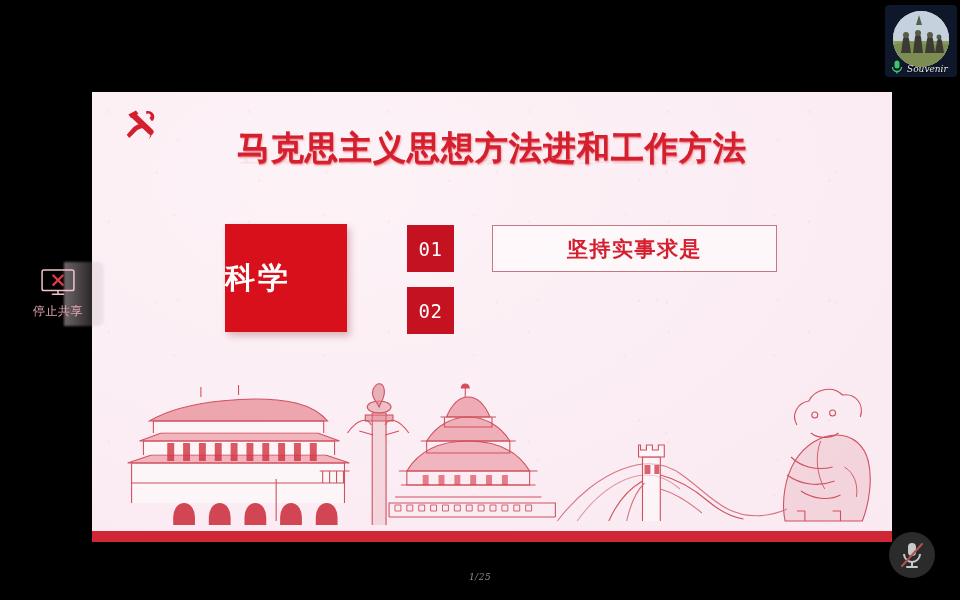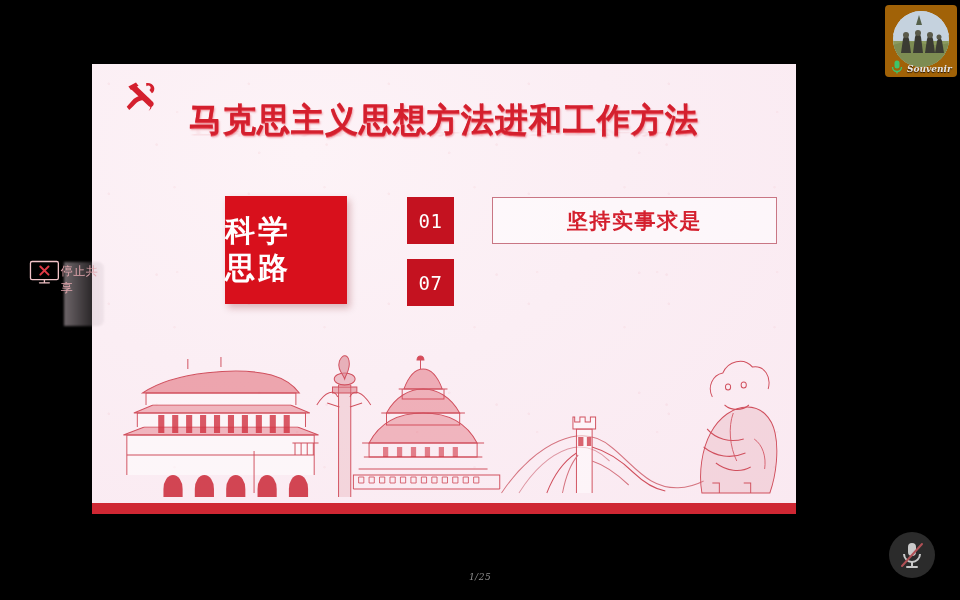--- a/index.html
+++ b/index.html
@@ -6,21 +6,21 @@
   html,body{
     width:960px; height:600px; overflow:hidden;
     background:#000;
     font-family:"Liberation Sans","DejaVu Sans",sans-serif;
   }
 
   #app{ position:relative; width:960px; height:600px; background:#000; }
 
   
   .slide{
-    position:absolute; left:92px; top:64px; width:704px; height:450px;
+    position:absolute; left:92px; top:92px; width:800px; height:450px;
     background:
       radial-gradient(ellipse at 30% 20%, #fdf3f7 0%, #fbeef4 45%, #fae9f1 100%);
     overflow:hidden;
   }
   .slide-noise{
     position:absolute; inset:0;
     background-image:
       radial-gradient(circle at 12% 18%, rgba(214,40,60,.05) 0 1px, transparent 1.6px),
       radial-gradient(circle at 38% 62%, rgba(214,40,60,.05) 0 1px, transparent 1.6px),
       radial-gradient(circle at 71% 30%, rgba(214,40,60,.04) 0 1px, transparent 1.6px),
@@ -87,39 +87,39 @@
   }
 
   
   .illus{ position:absolute; left:0; bottom:11px; width:100%; height:160px; opacity:.96; }
   .footbar{
     position:absolute; left:0; bottom:0; width:100%; height:11px; background:#cf2733;
   }
 
   
   .stopshare{
-    position:absolute; left:28px; top:258px; width:76px; height:72px;
-    display:flex; flex-direction:row; align-items:flex-start; justify-content:center;
+    position:absolute; left:20px; top:258px; width:76px; height:72px;
+    display:flex; flex-direction:column; align-items:center; justify-content:center;
     cursor:pointer;
   }
   .stopshare-shadow{
     position:absolute; left:64px; top:262px; width:40px; height:64px;
     background:linear-gradient(to right, rgba(200,185,192,.55), rgba(140,125,135,.1));
     border-radius:0 6px 6px 0; filter:blur(1px);
   }
   .ss-icon{ width:38px; height:30px; position:relative; }
   .ss-label{
     margin-top:5px; font-size:12px; color:#e2a6ad; letter-spacing:.5px;
     font-family:"DejaVu Sans","Liberation Sans",sans-serif;
   }
 
   
   .thumb{
     position:absolute; right:3px; top:5px; width:72px; height:72px;
-    background:#a16207; border-radius:4px; overflow:hidden;font-weight:bold;
+    background:#0f172a; border-radius:4px; overflow:hidden;
   }
   .thumb-photo{
     position:absolute; left:8px; top:6px; width:56px; height:56px; border-radius:50%;
     background:
       radial-gradient(circle at 50% 92%, #7d8a52 0 26%, transparent 27%),
       linear-gradient(to bottom, #cfd9e2 0 42%, #8d9a62 43% 100%);
     overflow:hidden;
   }
   .thumb-name{
     position:absolute; left:22px; bottom:3px;
@@ -160,32 +160,31 @@
       </g>
     </svg>
 
     <div class="title-wrap">
       <div class="title">马克思主义思想方法进和工作方法</div>
       <div class="title-reflect">马克思主义思想方法进和工作方法</div>
     </div>
 
     <div class="concept">
       <span>科学</span>
-      <span>思路</span>
     </div>
 
     <div class="rows">
       <div class="row">
         <div class="row-num">01</div>
         <div class="row-text">
           <span>坚持实事求是</span>
         </div>
       </div>
       <div class="row">
-        <div class="row-num">07</div>
+        <div class="row-num">02</div>
       </div>
     </div>
 
     <svg class="illus" viewBox="0 0 808 160" preserveAspectRatio="none">
       <g fill="none" stroke="#cf4a58" stroke-width="1.1">
 
         <path d="M40 132 L40 92 L255 92 L255 132" fill="#fff" fill-opacity=".55"></path>
         <path d="M36 92 L60 84 L236 84 L260 92 Z" fill="#d94452" fill-opacity=".35"></path>
         <path d="M52 84 L52 70 L245 70 L245 84" fill="#fff" fill-opacity=".4"></path>
         <path d="M48 70 L70 62 L228 62 L250 70 Z" fill="#d94452" fill-opacity=".35"></path>

